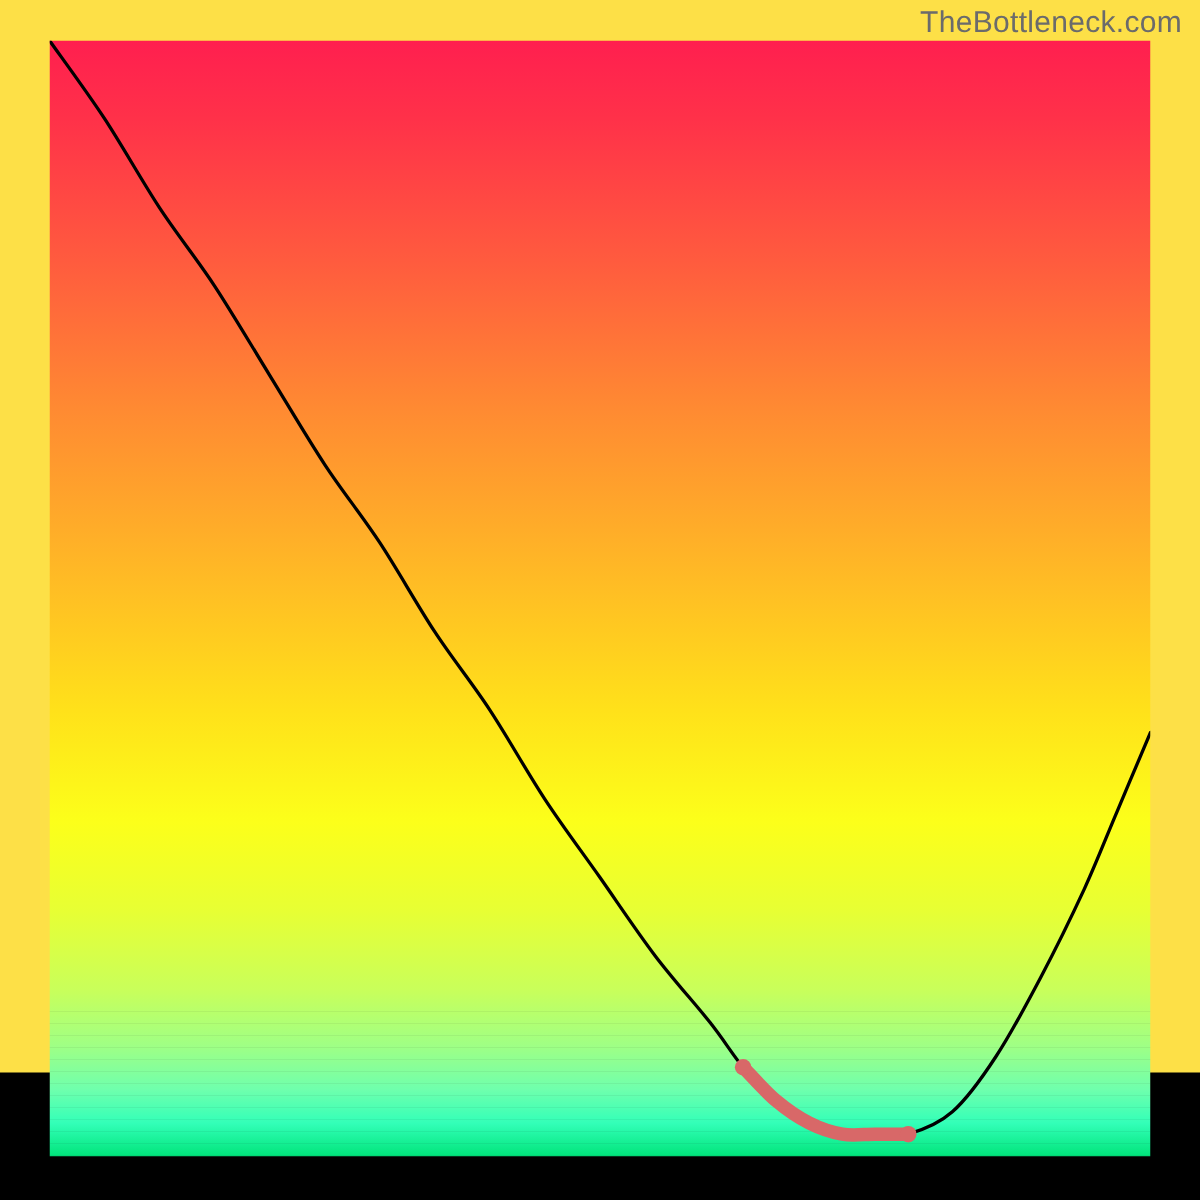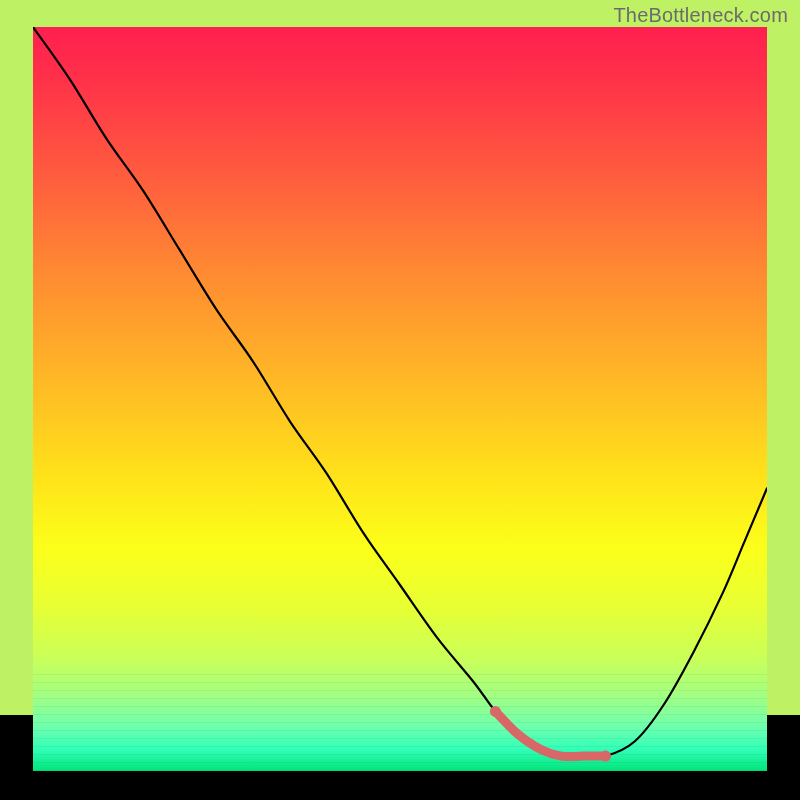--- a/index.html
+++ b/index.html
@@ -8,21 +8,21 @@
     background: #000;
     width: 800px;
     height: 800px;
     overflow: hidden;
     font-family: Arial, Helvetica, sans-serif;
   }
   .frame {
     position: relative;
     width: 800px;
     height: 715px;
-    background: #bef264;
+    background: #fde047;
   }
   .watermark {
     position: absolute;
     top: 4px;
     right: 12px;
     color: #6b6b6b;
     font-size: 20px;
     font-weight: 500;
     letter-spacing: 0.2px;
     z-index: 10;

